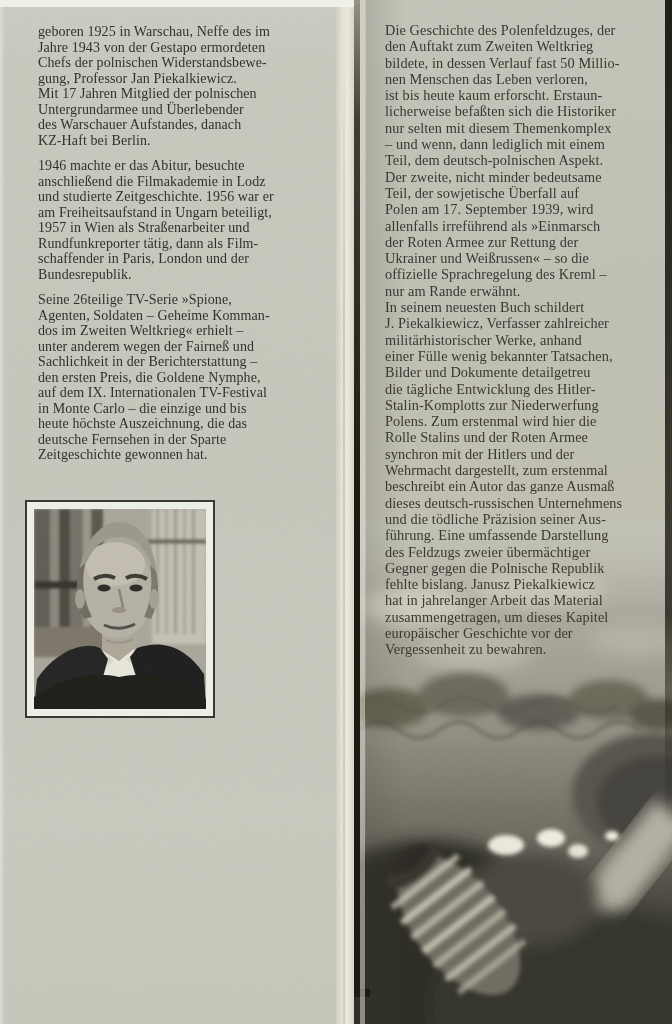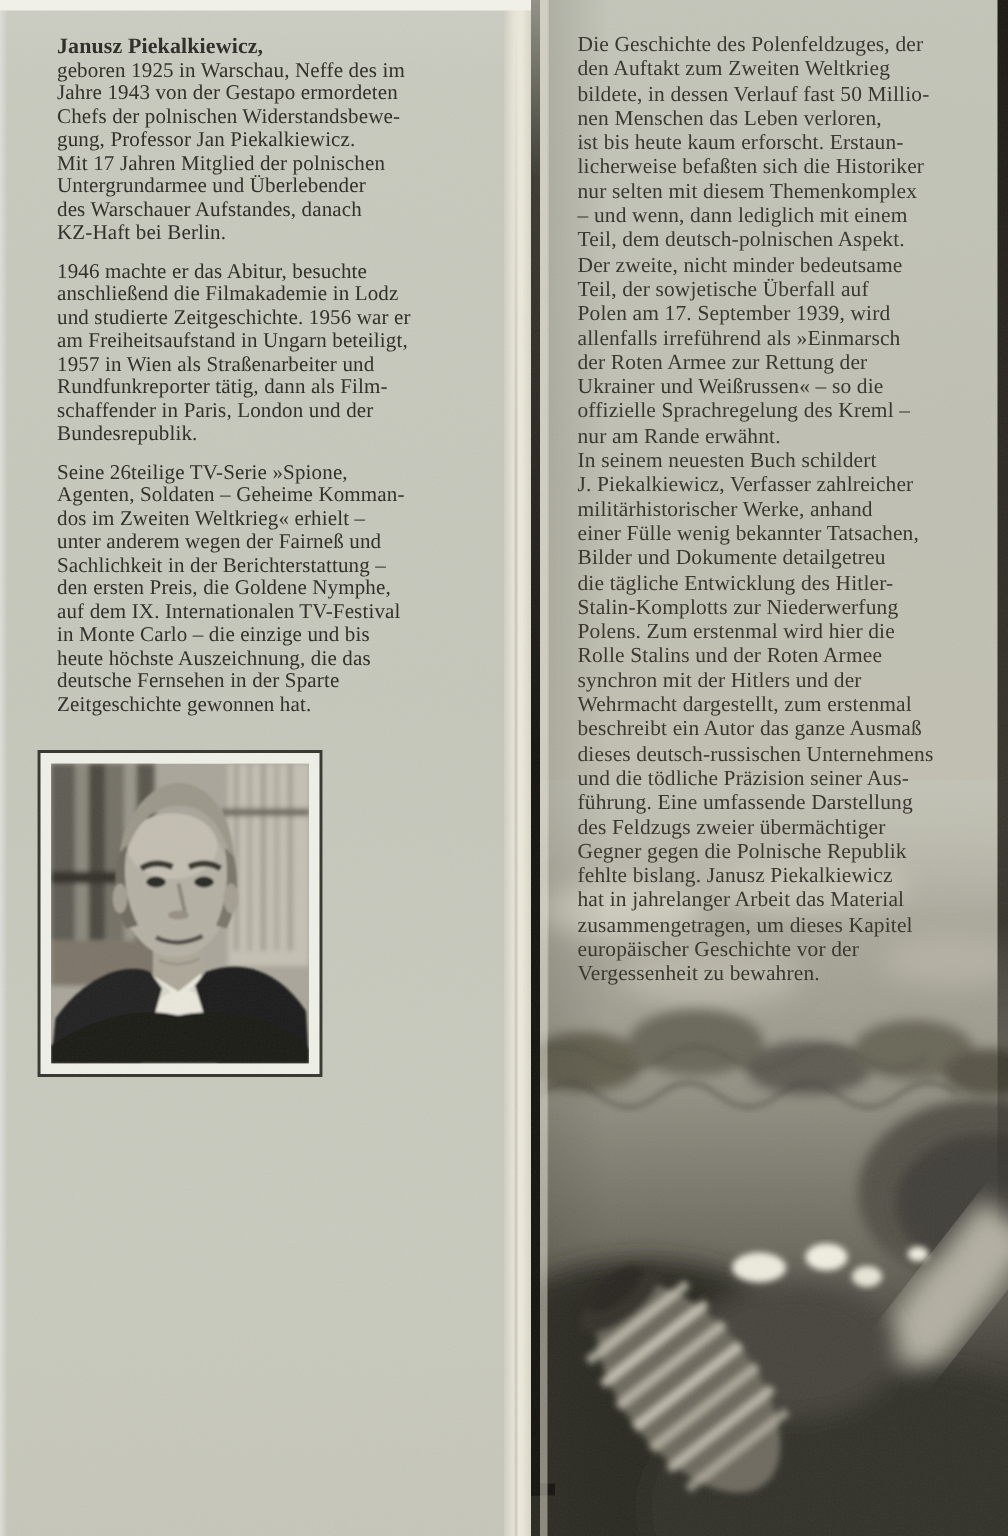--- a/index.html
+++ b/index.html
@@ -34,21 +34,20 @@
   
   .grain{position:absolute;left:0;top:0;pointer-events:none;}
 </style>
 </head>
 <body>
 
 <div class="scan">
 
   <div class="flap">
     <div class="flap-text">
-      <div class="heading">Janusz Piekalkiewicz,</div>
       <div class="para">geboren 1925 in Warschau, Neffe des im
 Jahre 1943 von der Gestapo ermordeten
 Chefs der polnischen Widerstandsbewe-
 gung, Professor Jan Piekalkiewicz.
 Mit 17 Jahren Mitglied der polnischen
 Untergrundarmee und Überlebender
 des Warschauer Aufstandes, danach
 KZ-Haft bei Berlin.</div>
       <div class="para">1946 machte er das Abitur, besuchte
 anschließend die Filmakademie in Lodz

